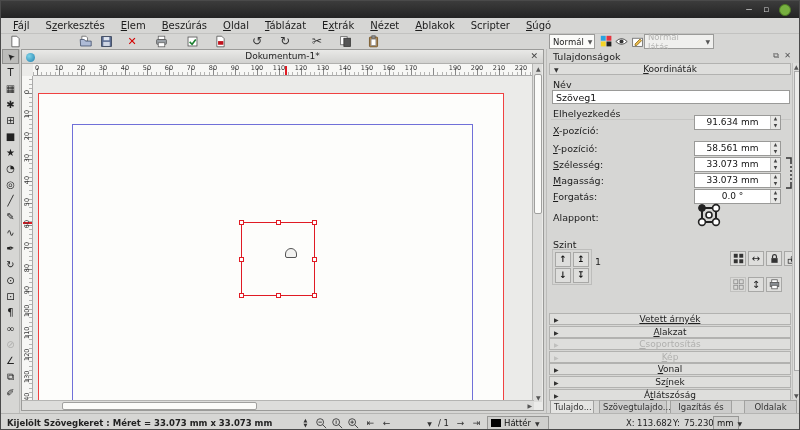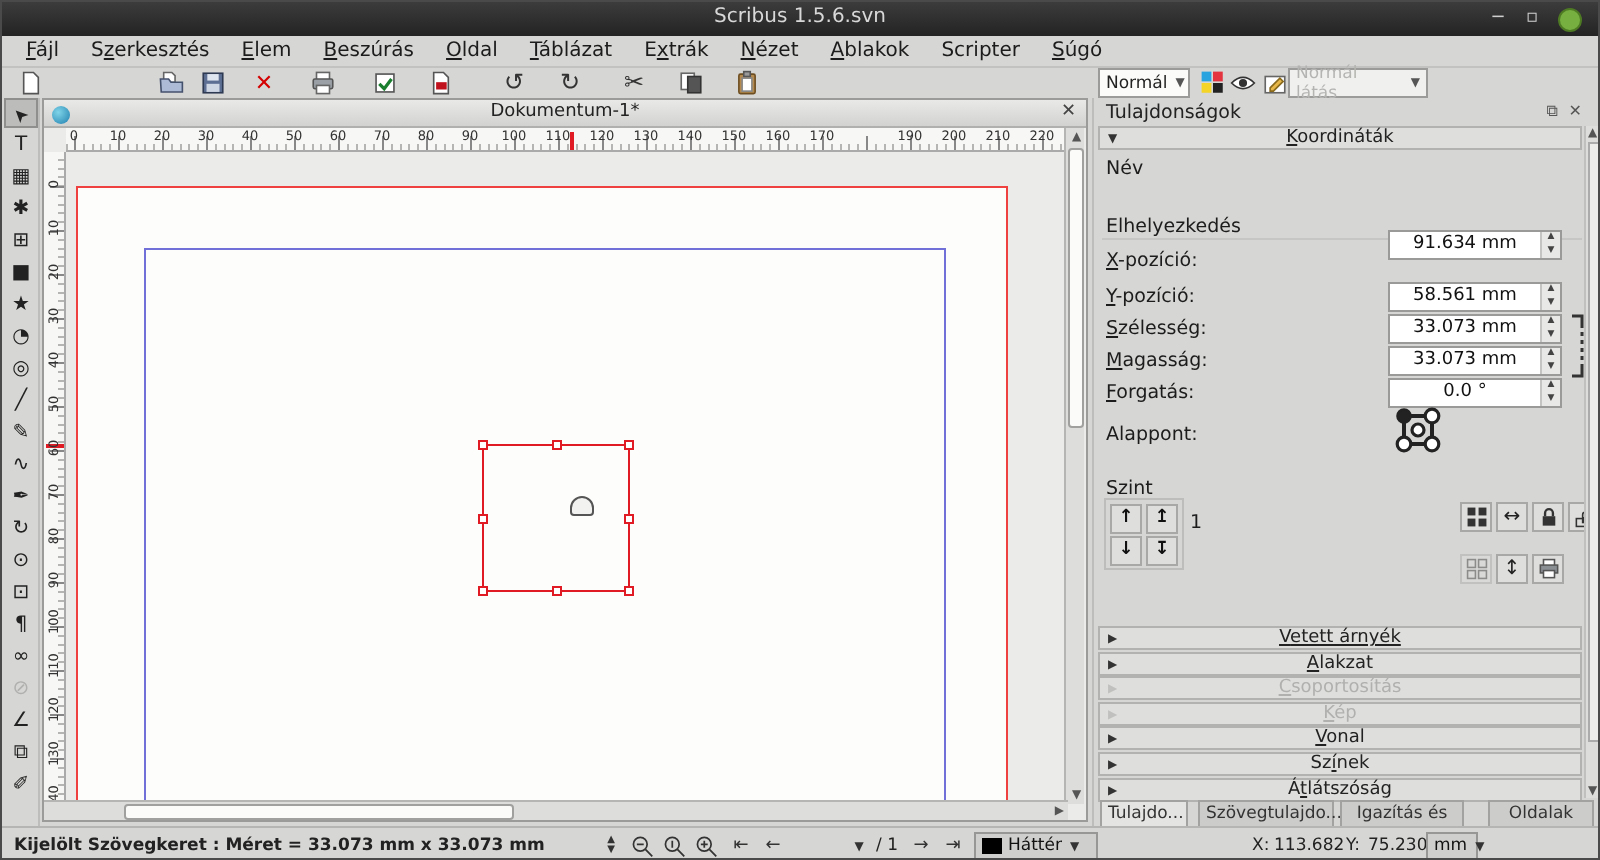--- a/index.html
+++ b/index.html
@@ -92,21 +92,20 @@
   .slabel{position:absolute;top:4px;font-size:8.5px;color:#222;}
   .scombo{position:absolute;top:2px;height:14px;background:#cfcfcd;border:1px solid #979795;font-size:8.5px;color:#111;display:flex;align-items:center;padding:0 3px;}
   .scombo .arr{font-size:6px;margin-left:4px;color:#333;}
 </style>
 </head>
 <body>
 
 <div id="app">
 
   <div id="titlebar">
-    <span class="title">Scribus 1.5.6.svn</span>
     <span class="winbtn" id="btn-min">−</span>
     <span class="winbtn" id="btn-max">▫</span>
     <span class="winbtn" id="btn-close"></span>
   </div>
 
   <div id="menubar">
       <span class="menu-item"><u>F</u>ájl</span>
       <span class="menu-item">S<u>z</u>erkesztés</span>
       <span class="menu-item"><u>E</u>lem</span>
       <span class="menu-item"><u>B</u>eszúrás</span>
@@ -362,20 +361,21 @@
     <span id="panel-title">Tulajdonságok</span>
     <span class="panel-hbtn" style="right:22px">⧉</span>
     <span class="panel-hbtn" style="right:10px">✕</span>
 
     <div class="secbar" id="coord-bar" style="top:14px">
       <span class="tri">▼</span>
       <span id="coord-label"><u>K</u>oordináták</span>
     </div>
 
     <span class="plabel" style="top:30px">Név</span>
+    <div id="name-input">Szöveg1</div>
 
     <span class="plabel" style="top:59px">Elhelyezkedés</span>
     <div style="position:absolute;left:4px;top:70px;width:240px;border-top:1px solid #c6c6c4"></div>
 
     <div id="fields-container">
         <span class="plabel" style="top: 76px;"><u>X</u>-pozíció:</span>
         <span class="spin" style="top: 66px;">
           <span class="v">91.634 mm</span>
           <span class="btns">
             <span>▲</span>

